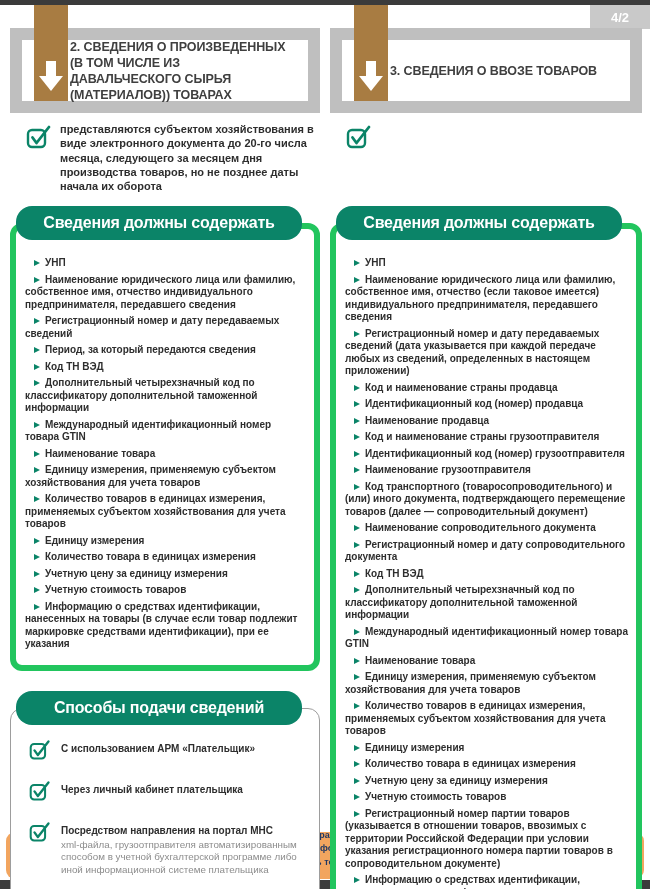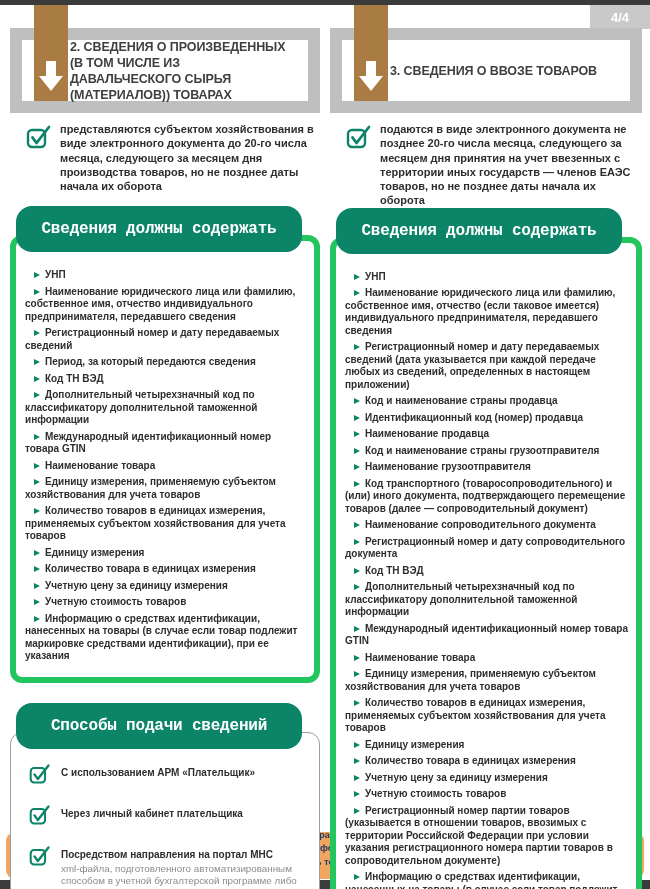--- a/index.html
+++ b/index.html
@@ -29,22 +29,22 @@
 
   
   .intro{display:flex;margin:9px 0 0;min-height:84px;}
   .intro .cb{flex:0 0 26px;margin:2px 8px 0 16px;}
   .intro p{margin:0;font-size:11px;line-height:1.3;color:#2e2e2e;font-weight:600;padding-right:2px;}
 
   
   .green-header{
     position:relative;z-index:2;background:#0b8468;color:#ffffff;font-weight:bold;
     font-size:16px;border-radius:16px;width:286px;margin-left:6px;
-    height:46px;display:flex;align-items:center;justify-content:center;
-    margin-bottom:-17px;letter-spacing:-0.2px;font-family:Liberation Mono, monospace;
+    height:34px;display:flex;align-items:center;justify-content:center;
+    margin-bottom:-17px;letter-spacing:-0.2px;
   }
   
   .listbox{
     border:6px solid #22c55e;border-radius:12px;background:#fff;
     padding:24px 7px 10px 9px;position:relative;z-index:1;
   }
   ul.items{list-style:none;margin:0;padding:0;}
   ul.items li{
     font-size:10px;line-height:1.25;color:#2e2e2e;font-weight:600;
     margin:4px 0;text-indent:9px;
@@ -78,21 +78,21 @@
     flex:0 0 17px;height:17px;border-radius:50%;background:#0b8468;color:#fff;
     display:flex;align-items:center;justify-content:center;font-size:11px;font-weight:bold;
     margin:0 16px 0 27px;
   }
   .banner p{margin:0;font-size:9px;font-weight:bold;color:#1f3864;line-height:1.45;padding-right:14px;}
 </style>
 </head>
 <body>
 
 <div class="topbar"></div>
-<div class="pagenum">4/4</div>
+<div class="pagenum">4/2</div>
 
 <div class="col col-left">
   <div class="titlebox">
     <div class="arrow">
       <svg width="30" height="34" viewBox="0 0 30 34">
         <rect x="10" y="0" width="10" height="16" fill="#ffffff"></rect>
         <polygon points="3,15 27,15 15,30" fill="#ffffff"></polygon>
       </svg>
     </div>
     <div class="titleinner">
@@ -153,21 +153,21 @@
     </div>
     <div class="optrow">
       <span class="cb">
         <svg width="22" height="22" viewBox="0 0 26 26">
           <rect x="2" y="6" width="17" height="17" rx="4" fill="none" stroke="#0b8468" stroke-width="2.4"></rect>
           <polyline points="6.5,13.5 10.5,19 23,3" fill="none" stroke="#0b8468" stroke-width="2.8" stroke-linecap="round" stroke-linejoin="round"></polyline>
         </svg>
       </span>
       <div>
         <div class="optlabel">Посредством направления на портал МНС</div>
-        <div class="optnote">xml-файла, подготовленного автоматизированным способом в учетной бухгалтерской программе либо иной информационной системе плательщика</div>
+        <div class="optnote">xml-файла, грузоотправителя автоматизированным способом в учетной бухгалтерской программе либо иной информационной системе плательщика</div>
       </div>
     </div>
     <div class="footnote">Спецификация открытого API ПК СПТ размещена на сайте МНС: Актуальное/Прослеживаемость товаров.</div>
   </div>
 </div>
 
 <div class="col col-right">
   <div class="titlebox">
     <div class="arrow">
       <svg width="30" height="34" viewBox="0 0 30 34">
@@ -180,33 +180,33 @@
     </div>
   </div>
 
   <div class="intro">
     <span class="cb">
       <svg width="26" height="26" viewBox="0 0 26 26">
         <rect x="2" y="6" width="17" height="17" rx="4" fill="none" stroke="#0b8468" stroke-width="2.4"></rect>
         <polyline points="6.5,13.5 10.5,19 23,3" fill="none" stroke="#0b8468" stroke-width="2.8" stroke-linecap="round" stroke-linejoin="round"></polyline>
       </svg>
     </span>
-    <p>подаются в виде электронного документа не позднее 20-го числа месяца, следующего за месяцем дня принятия на учет ввезенных с территории иных государств — членов ЕАЭС товаров, но не позднее даты начала их оборота</p>
   </div>
 
   <div class="green-header">Сведения должны содержать</div>
   <div class="listbox">
     <ul class="items">
         <li><span class="bullet"></span>УНП</li>
         <li><span class="bullet"></span>Наименование юридического лица или фамилию, собственное имя, отчество (если таковое имеется) индивидуального предпринимателя, передавшего сведения</li>
         <li><span class="bullet"></span>Регистрационный номер и дату передаваемых сведений (дата указывается при каждой передаче любых из сведений, определенных в настоящем приложении)</li>
         <li><span class="bullet"></span>Код и наименование страны продавца</li>
         <li><span class="bullet"></span>Идентификационный код (номер) продавца</li>
         <li><span class="bullet"></span>Наименование продавца</li>
         <li><span class="bullet"></span>Код и наименование страны грузоотправителя</li>
+        <li><span class="bullet"></span>Идентификационный код (номер) грузоотправителя</li>
         <li><span class="bullet"></span>Наименование грузоотправителя</li>
         <li><span class="bullet"></span>Код транспортного (товаросопроводительного) и (или) иного документа, подтверждающего перемещение товаров (далее — сопроводительный документ)</li>
         <li><span class="bullet"></span>Наименование сопроводительного документа</li>
         <li><span class="bullet"></span>Регистрационный номер и дату сопроводительного документа</li>
         <li><span class="bullet"></span>Код ТН ВЭД</li>
         <li><span class="bullet"></span>Дополнительный четырехзначный код по классификатору дополнительной таможенной информации</li>
         <li><span class="bullet"></span>Международный идентификационный номер товара GTIN</li>
         <li><span class="bullet"></span>Наименование товара</li>
         <li><span class="bullet"></span>Единицу измерения, применяемую субъектом хозяйствования для учета товаров</li>
         <li><span class="bullet"></span>Количество товаров в единицах измерения, применяемых субъектом хозяйствования для учета товаров</li>

